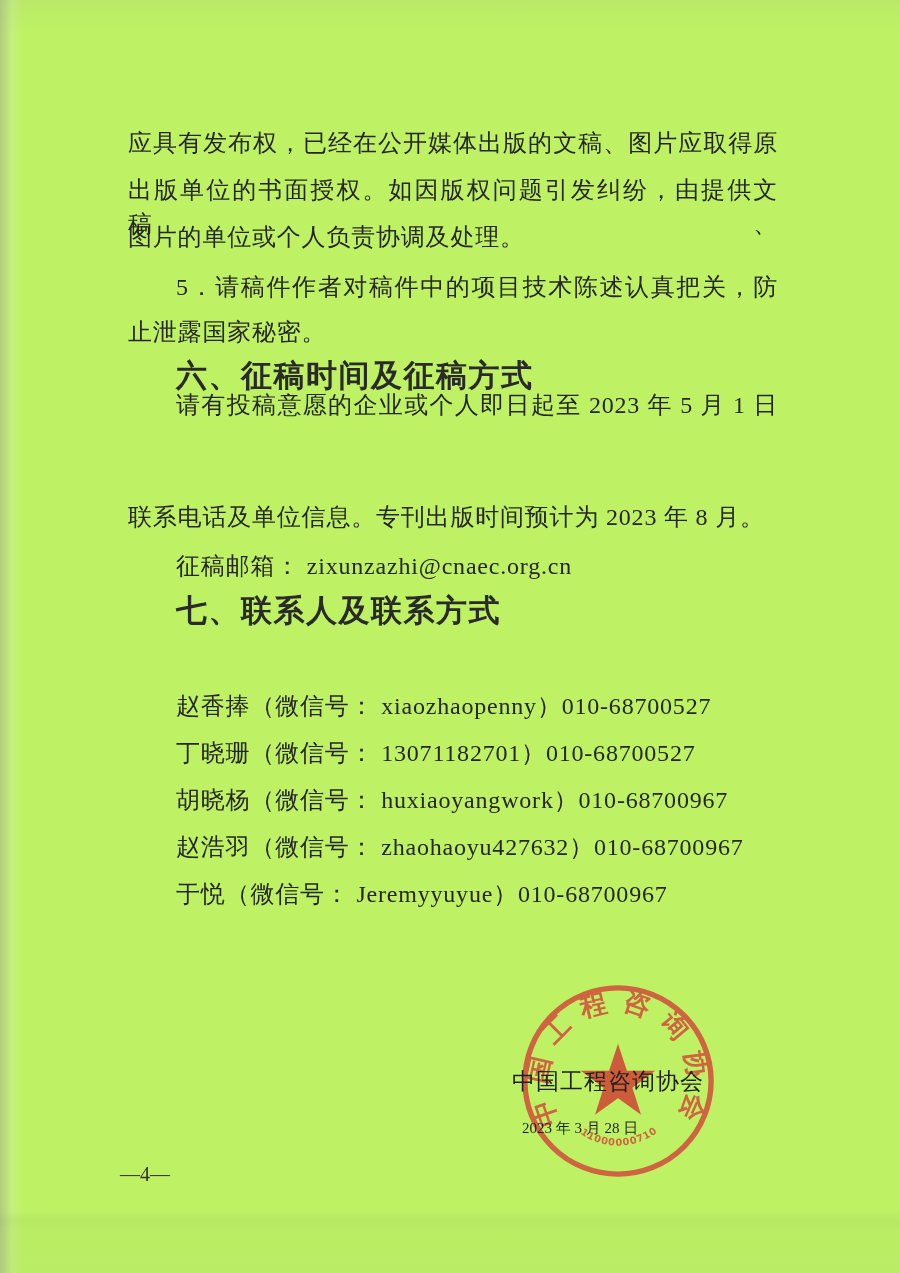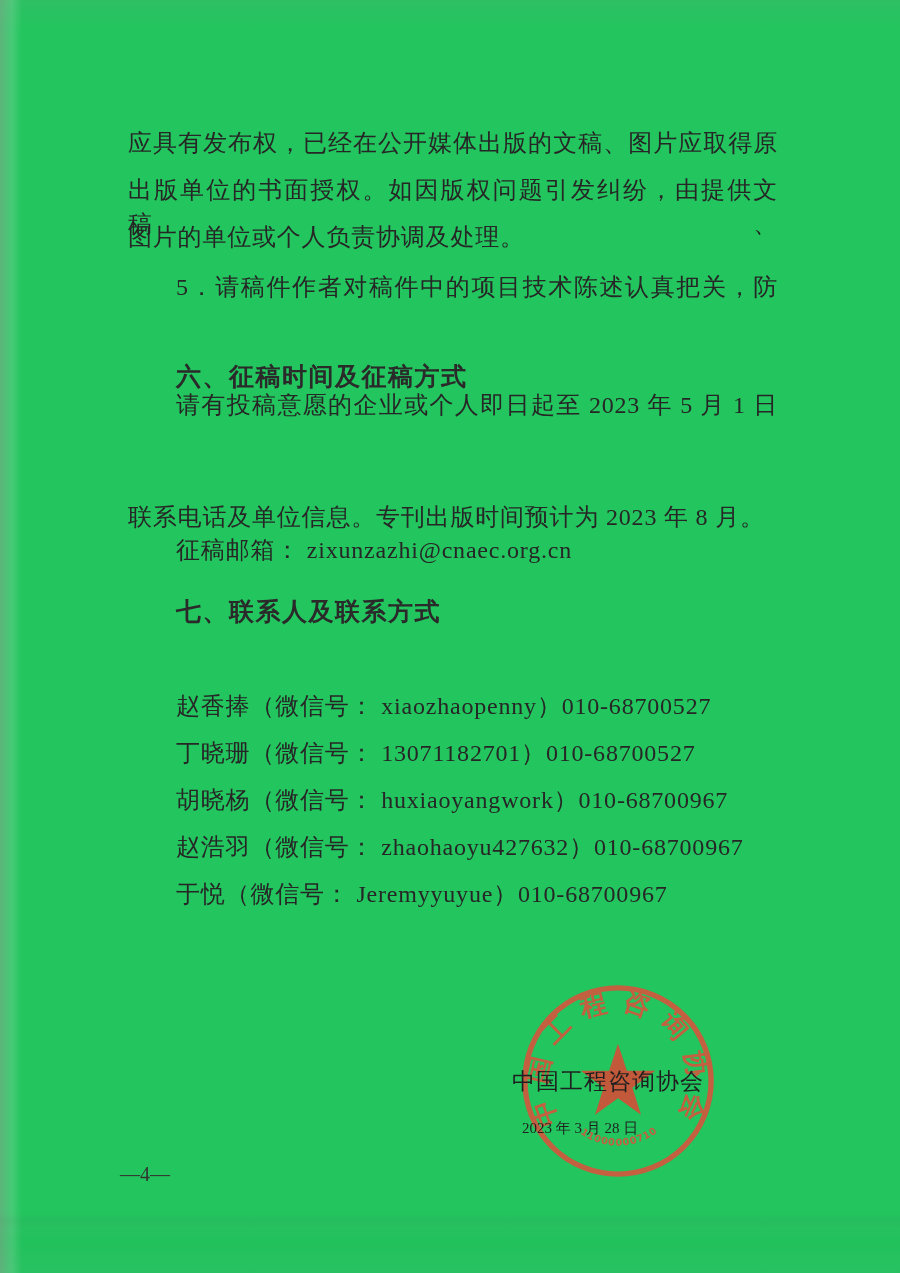--- a/index.html
+++ b/index.html
@@ -1,20 +1,20 @@
 <!DOCTYPE html>
 <html><head>
 <meta charset="utf-8">
 <style>
   html, body { margin: 0; padding: 0; background: #ffffff; }
   .page {
     position: relative;
     width: 900px;
     height: 1273px;
-    background: #22c55e;
+    background: #bef264;
     overflow: hidden;
     font-family: "Liberation Serif", "DejaVu Serif", serif;
     color: #232323;
   }
   
   .edge-left {
     position: absolute; left: 0; top: 0; width: 22px; height: 100%;
     background: linear-gradient(to right, rgba(160,160,156,0.45), rgba(230,230,226,0.18) 55%, rgba(250,250,248,0) 100%);
     pointer-events: none;
   }
@@ -44,21 +44,21 @@
   .justify {
     white-space: normal;
     text-align: justify;
     text-align-last: justify;
     text-justify: inter-character;
   }
   .indent { padding-left: 48px; }
   .heading {
     font-family: "Liberation Sans", "DejaVu Sans", sans-serif;
     font-weight: 600;
-    font-size: 25px;
+    font-size: 31px;
     letter-spacing: 1.5px;
     color: #2a2a2a;
   }
   .seal-svg {
     position: absolute;
     left: 520px;
     top: 983px;
     width: 196px;
     height: 196px;
     opacity: 0.92;
@@ -116,24 +116,25 @@
 <div class="page">
 
   <div class="edge-top"></div>
   <div class="edge-left"></div>
   <div class="edge-bottom"></div>
 
   <div class="line justify" style="top:126px">应具有发布权，已经在公开媒体出版的文稿、图片应取得原</div>
   <div class="line justify" style="top:173px">出版单位的书面授权。如因版权问题引发纠纷，由提供文稿、</div>
   <div class="line" style="top:220px">图片的单位或个人负责协调及处理。</div>
   <div class="line justify indent" style="top:270px">5．请稿件作者对稿件中的项目技术陈述认真把关，防</div>
+  <div class="line" style="top:315px">止泄露国家秘密。</div>
   <div class="line heading indent" style="top:359px">六、征稿时间及征稿方式</div>
   <div class="line justify indent" style="top:388px">请有投稿意愿的企业或个人即日起至 2023 年 5 月 1 日</div>
   <div class="line" style="top:500px">联系电话及单位信息。专刊出版时间预计为 2023 年 8 月。</div>
-  <div class="line indent" style="top:533px">征稿邮箱： zixunzazhi@cnaec.org.cn</div>
+  <div class="line indent" style="top:549px">征稿邮箱： zixunzazhi@cnaec.org.cn</div>
   <div class="line heading indent" style="top:594px">七、联系人及联系方式</div>
   <div class="line indent" style="top:689px">赵香捧（微信号： xiaozhaopenny）010-68700527</div>
   <div class="line indent" style="top:736px">丁晓珊（微信号： 13071182701）010-68700527</div>
   <div class="line indent" style="top:783px">胡晓杨（微信号： huxiaoyangwork）010-68700967</div>
   <div class="line indent" style="top:830px">赵浩羽（微信号： zhaohaoyu427632）010-68700967</div>
   <div class="line indent" style="top:877px">于悦（微信号： Jeremyyuyue）010-68700967</div>
 
   <svg class="seal-svg" viewBox="0 0 200 200" aria-hidden="true">
     <defs>
       <path id="ringPath" d="M 41 141.3 A 72 72 0 1 1 159 141.3" fill="none"></path>

